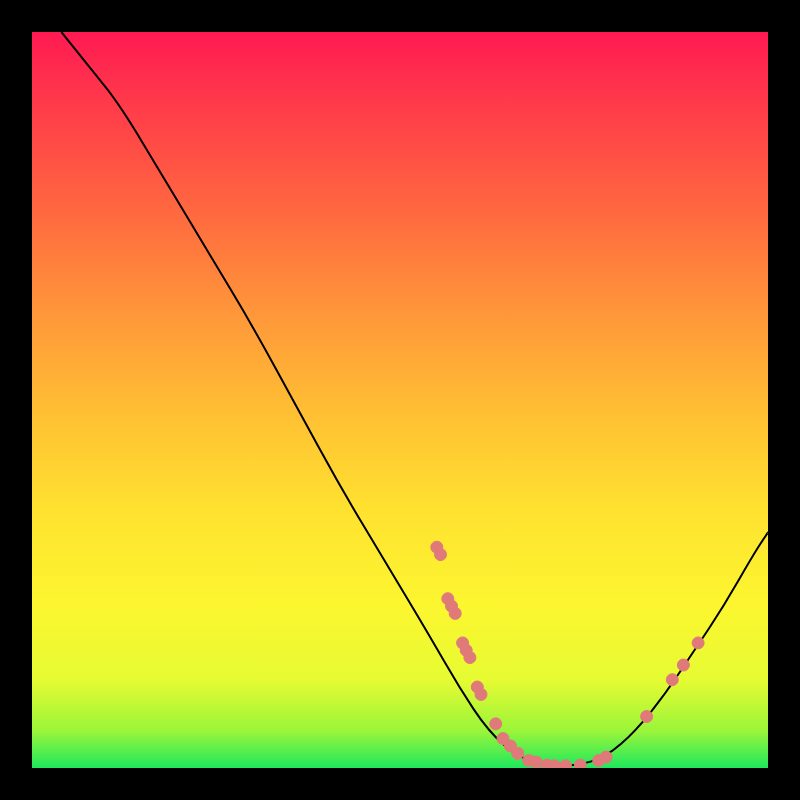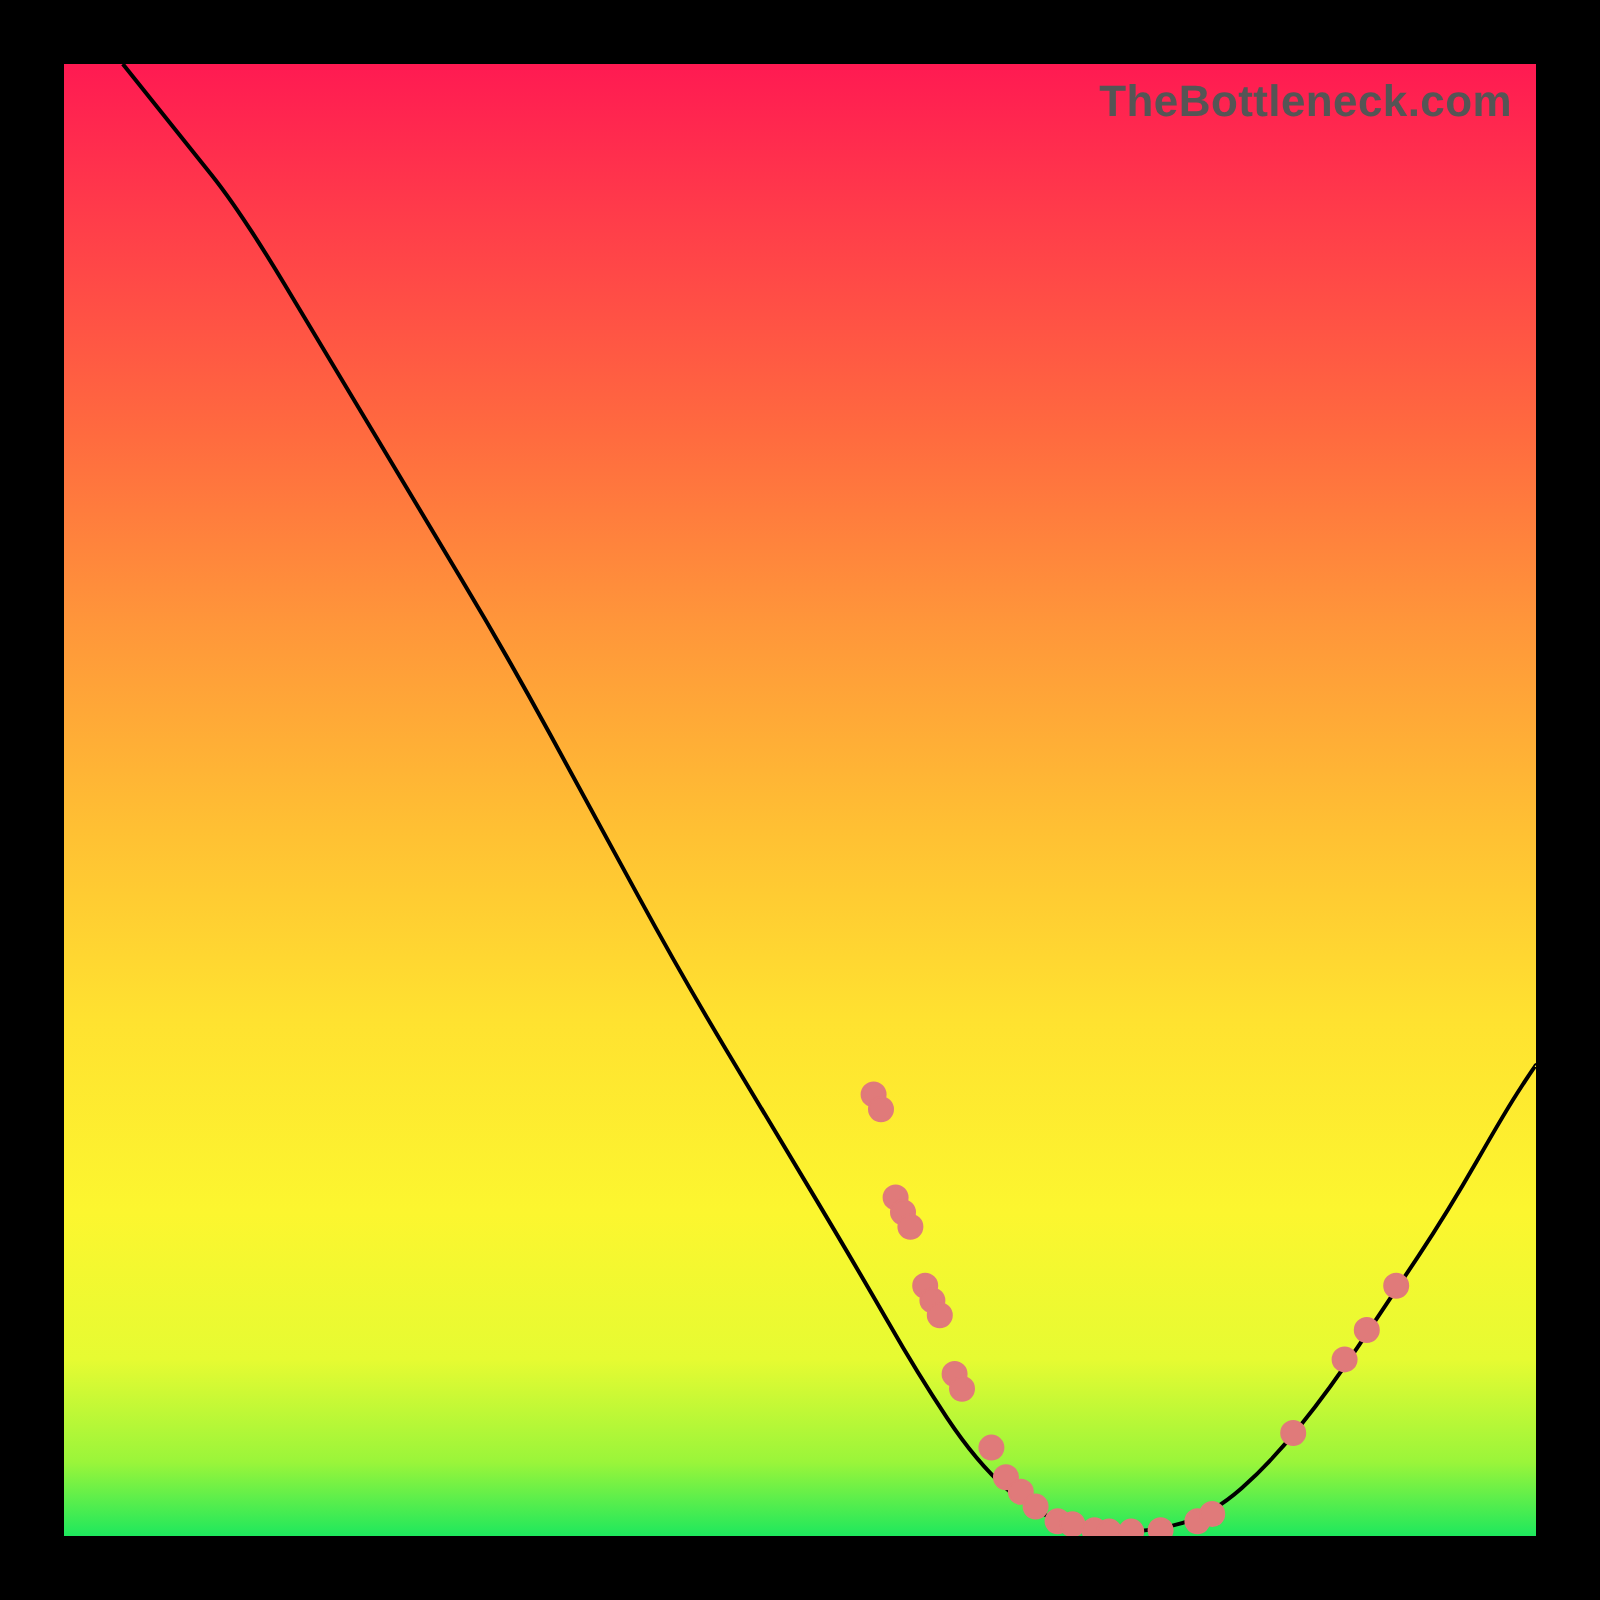--- a/index.html
+++ b/index.html
@@ -54,21 +54,20 @@
   }
   .dot {
     fill: #e07a7a;
     stroke: #e07a7a;
   }
 </style>
 </head>
 <body>
 
 <div class="frame">
-  <div class="watermark">TheBottleneck.com</div>
   <svg class="plot" viewBox="0 0 736 736">
     <path id="curve-path" class="curve" d="M 29.4 0.0 Q 58.9 36.8 73.6 55.2 Q 88.3 73.6 110.4 110.4 Q 132.5 147.2 154.6 184.0 Q 176.6 220.8 198.7 257.6 Q 220.8 294.4 242.9 334.9 Q 265.0 375.4 287.0 415.8 Q 309.1 456.3 331.2 493.1 Q 353.3 529.9 375.4 566.7 Q 397.4 603.5 412.2 629.3 Q 426.9 655.0 441.6 677.1 Q 456.3 699.2 471.0 712.1 Q 485.8 725.0 500.5 729.4 Q 515.2 733.8 529.9 733.8 Q 544.6 733.8 559.4 729.4 Q 574.1 725.0 588.8 712.1 Q 603.5 699.2 618.2 680.8 Q 633.0 662.4 647.7 640.3 Q 662.4 618.2 677.1 596.2 Q 691.8 574.1 706.6 548.3 Q 721.3 522.6 728.6 511.5 T 736.0 500.5"></path>
     <g id="points-group">
         <circle cx="404.8" cy="515.2" r="6" class="dot"></circle>
         <circle cx="408.5" cy="522.6" r="6" class="dot"></circle>
         <circle cx="415.8" cy="566.7" r="6" class="dot"></circle>
         <circle cx="419.5" cy="574.1" r="6" class="dot"></circle>
         <circle cx="423.2" cy="581.4" r="6" class="dot"></circle>
         <circle cx="430.6" cy="610.9" r="6" class="dot"></circle>
         <circle cx="434.2" cy="618.2" r="6" class="dot"></circle>

